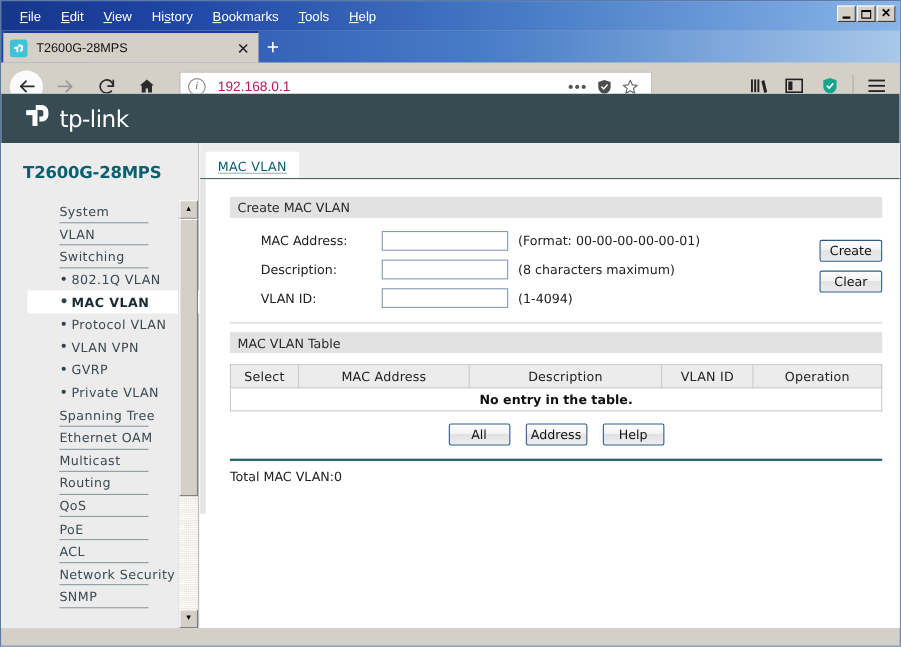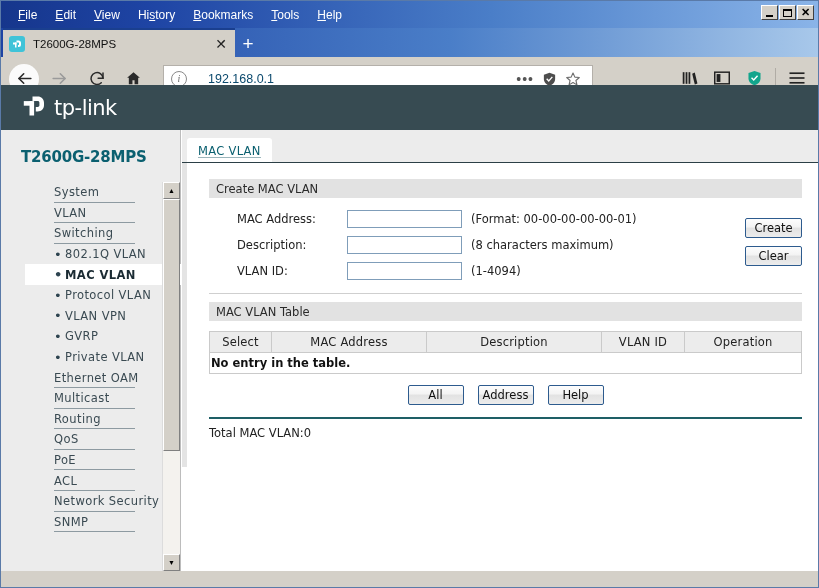--- a/index.html
+++ b/index.html
@@ -136,21 +136,21 @@
   }
   .url-info {
     width: 16px; height: 16px;
     border: 1.4px solid #8a8a8a; border-radius: 50%;
     color: #6a6a6a; font-size: 10px; font-style: italic;
     display: flex; align-items: center; justify-content: center;
     font-family: "Liberation Serif", serif;
     flex: 0 0 auto;
   }
   .url-text {
-    margin-left: 21px; font-size: 12.5px; color: #0c4a6e;
+    margin-left: 11px; font-size: 12.5px; color: #be185d;
     flex: 1 1 auto; white-space: nowrap; overflow: hidden;
   }
   .url-dots { color: #555; font-size: 14px; letter-spacing: 1px; padding: 0 4px; line-height: 1; }
   .url-icon { padding: 0 4px; display: flex; align-items: center; }
 
   .toolbar-right {
     position: absolute; right: 6px; top: 6px;
     display: flex; align-items: center; gap: 2px;
   }
   .tb-btn {
@@ -371,21 +371,21 @@
     background: #ececec;
     border: 1px solid #cacaca;
     font-size: 11.5px; font-weight: normal;
     color: #222;
     height: 21px;
     letter-spacing: 0.2px;
   }
   table.mactable td.empty {
     border: 1px solid #cacaca;
     border-top: none;
-    text-align: left;
+    text-align: center;
     font-size: 11.5px; font-weight: bold;
     color: #111;
     height: 21px;
     background: #ffffff;
   }
 
   .table-buttons {
     margin-top: 11px;
     display: flex; justify-content: center; gap: 14px;
   }
@@ -561,20 +561,23 @@
             <span class="bullet">•</span>
             <span>VLAN VPN</span>
           </div>
           <div class="nav-row sub">
             <span class="bullet">•</span>
             <span>GVRP</span>
           </div>
           <div class="nav-row sub">
             <span class="bullet">•</span>
             <span>Private VLAN</span>
+          </div>
+          <div class="nav-row top">
+            <span>Spanning Tree</span>
           </div>
           <div class="nav-row top">
             <span>Ethernet OAM</span>
           </div>
           <div class="nav-row top">
             <span>Multicast</span>
           </div>
           <div class="nav-row top">
             <span>Routing</span>
           </div>

